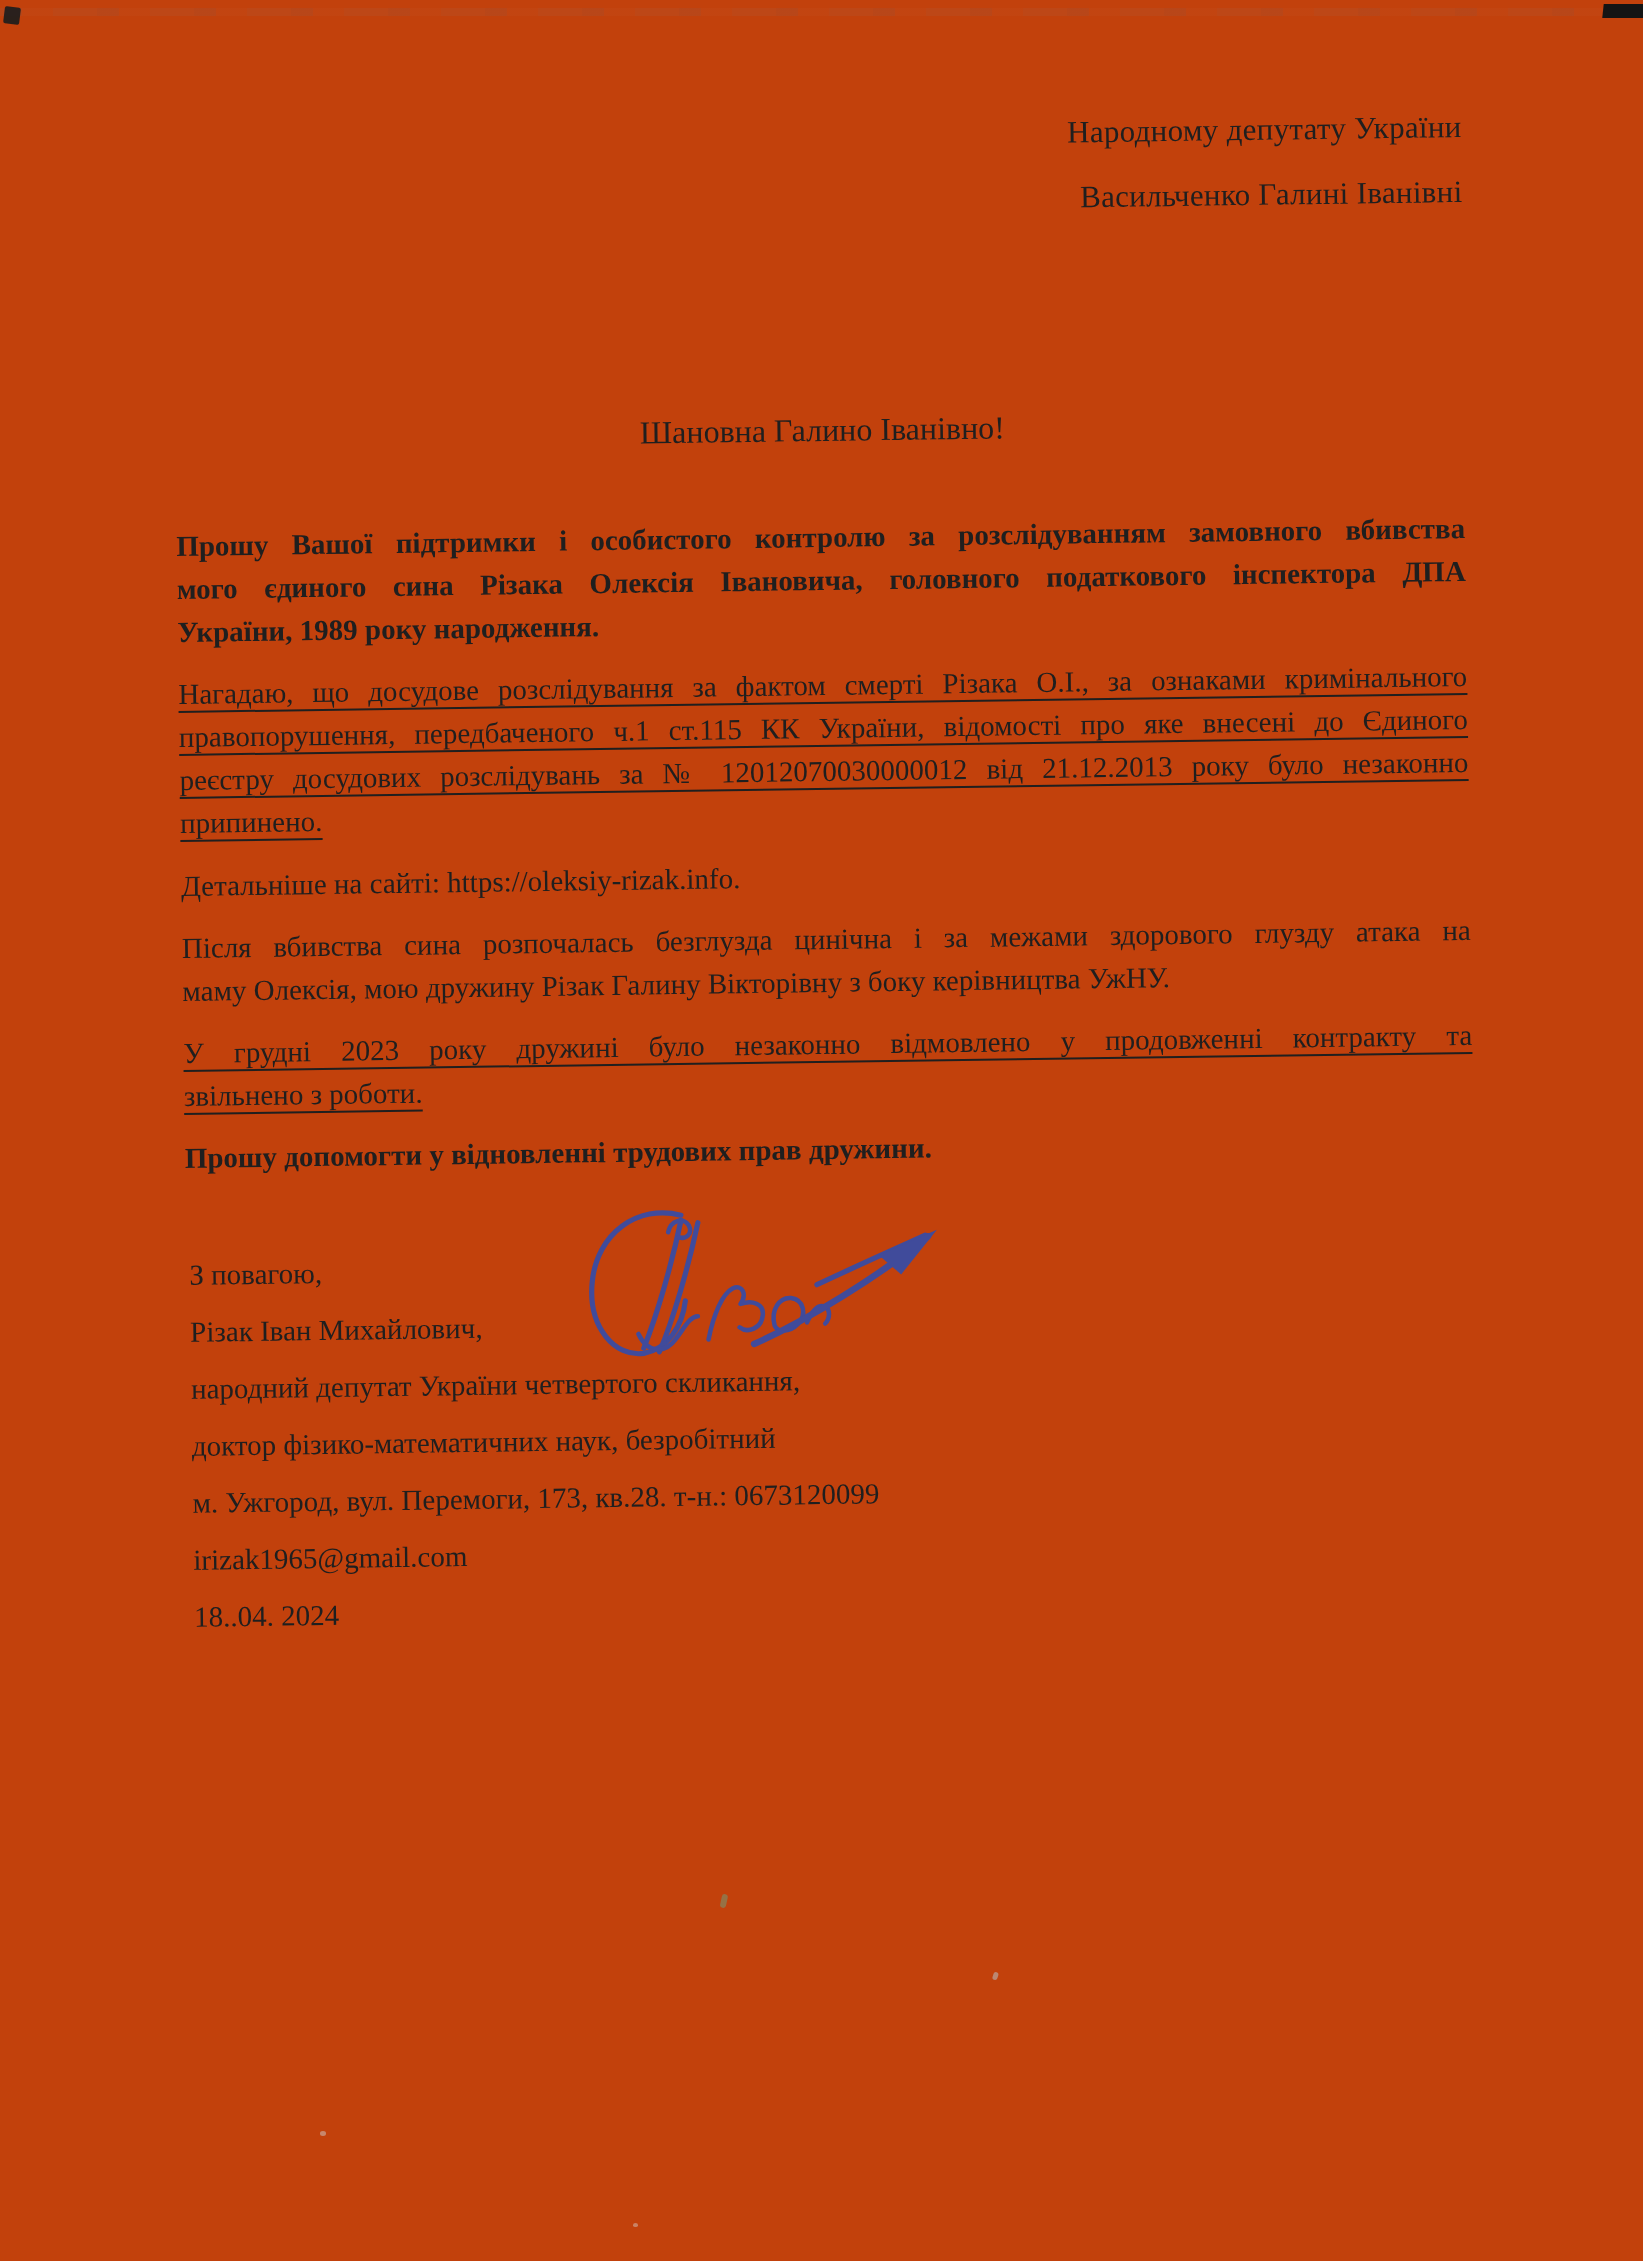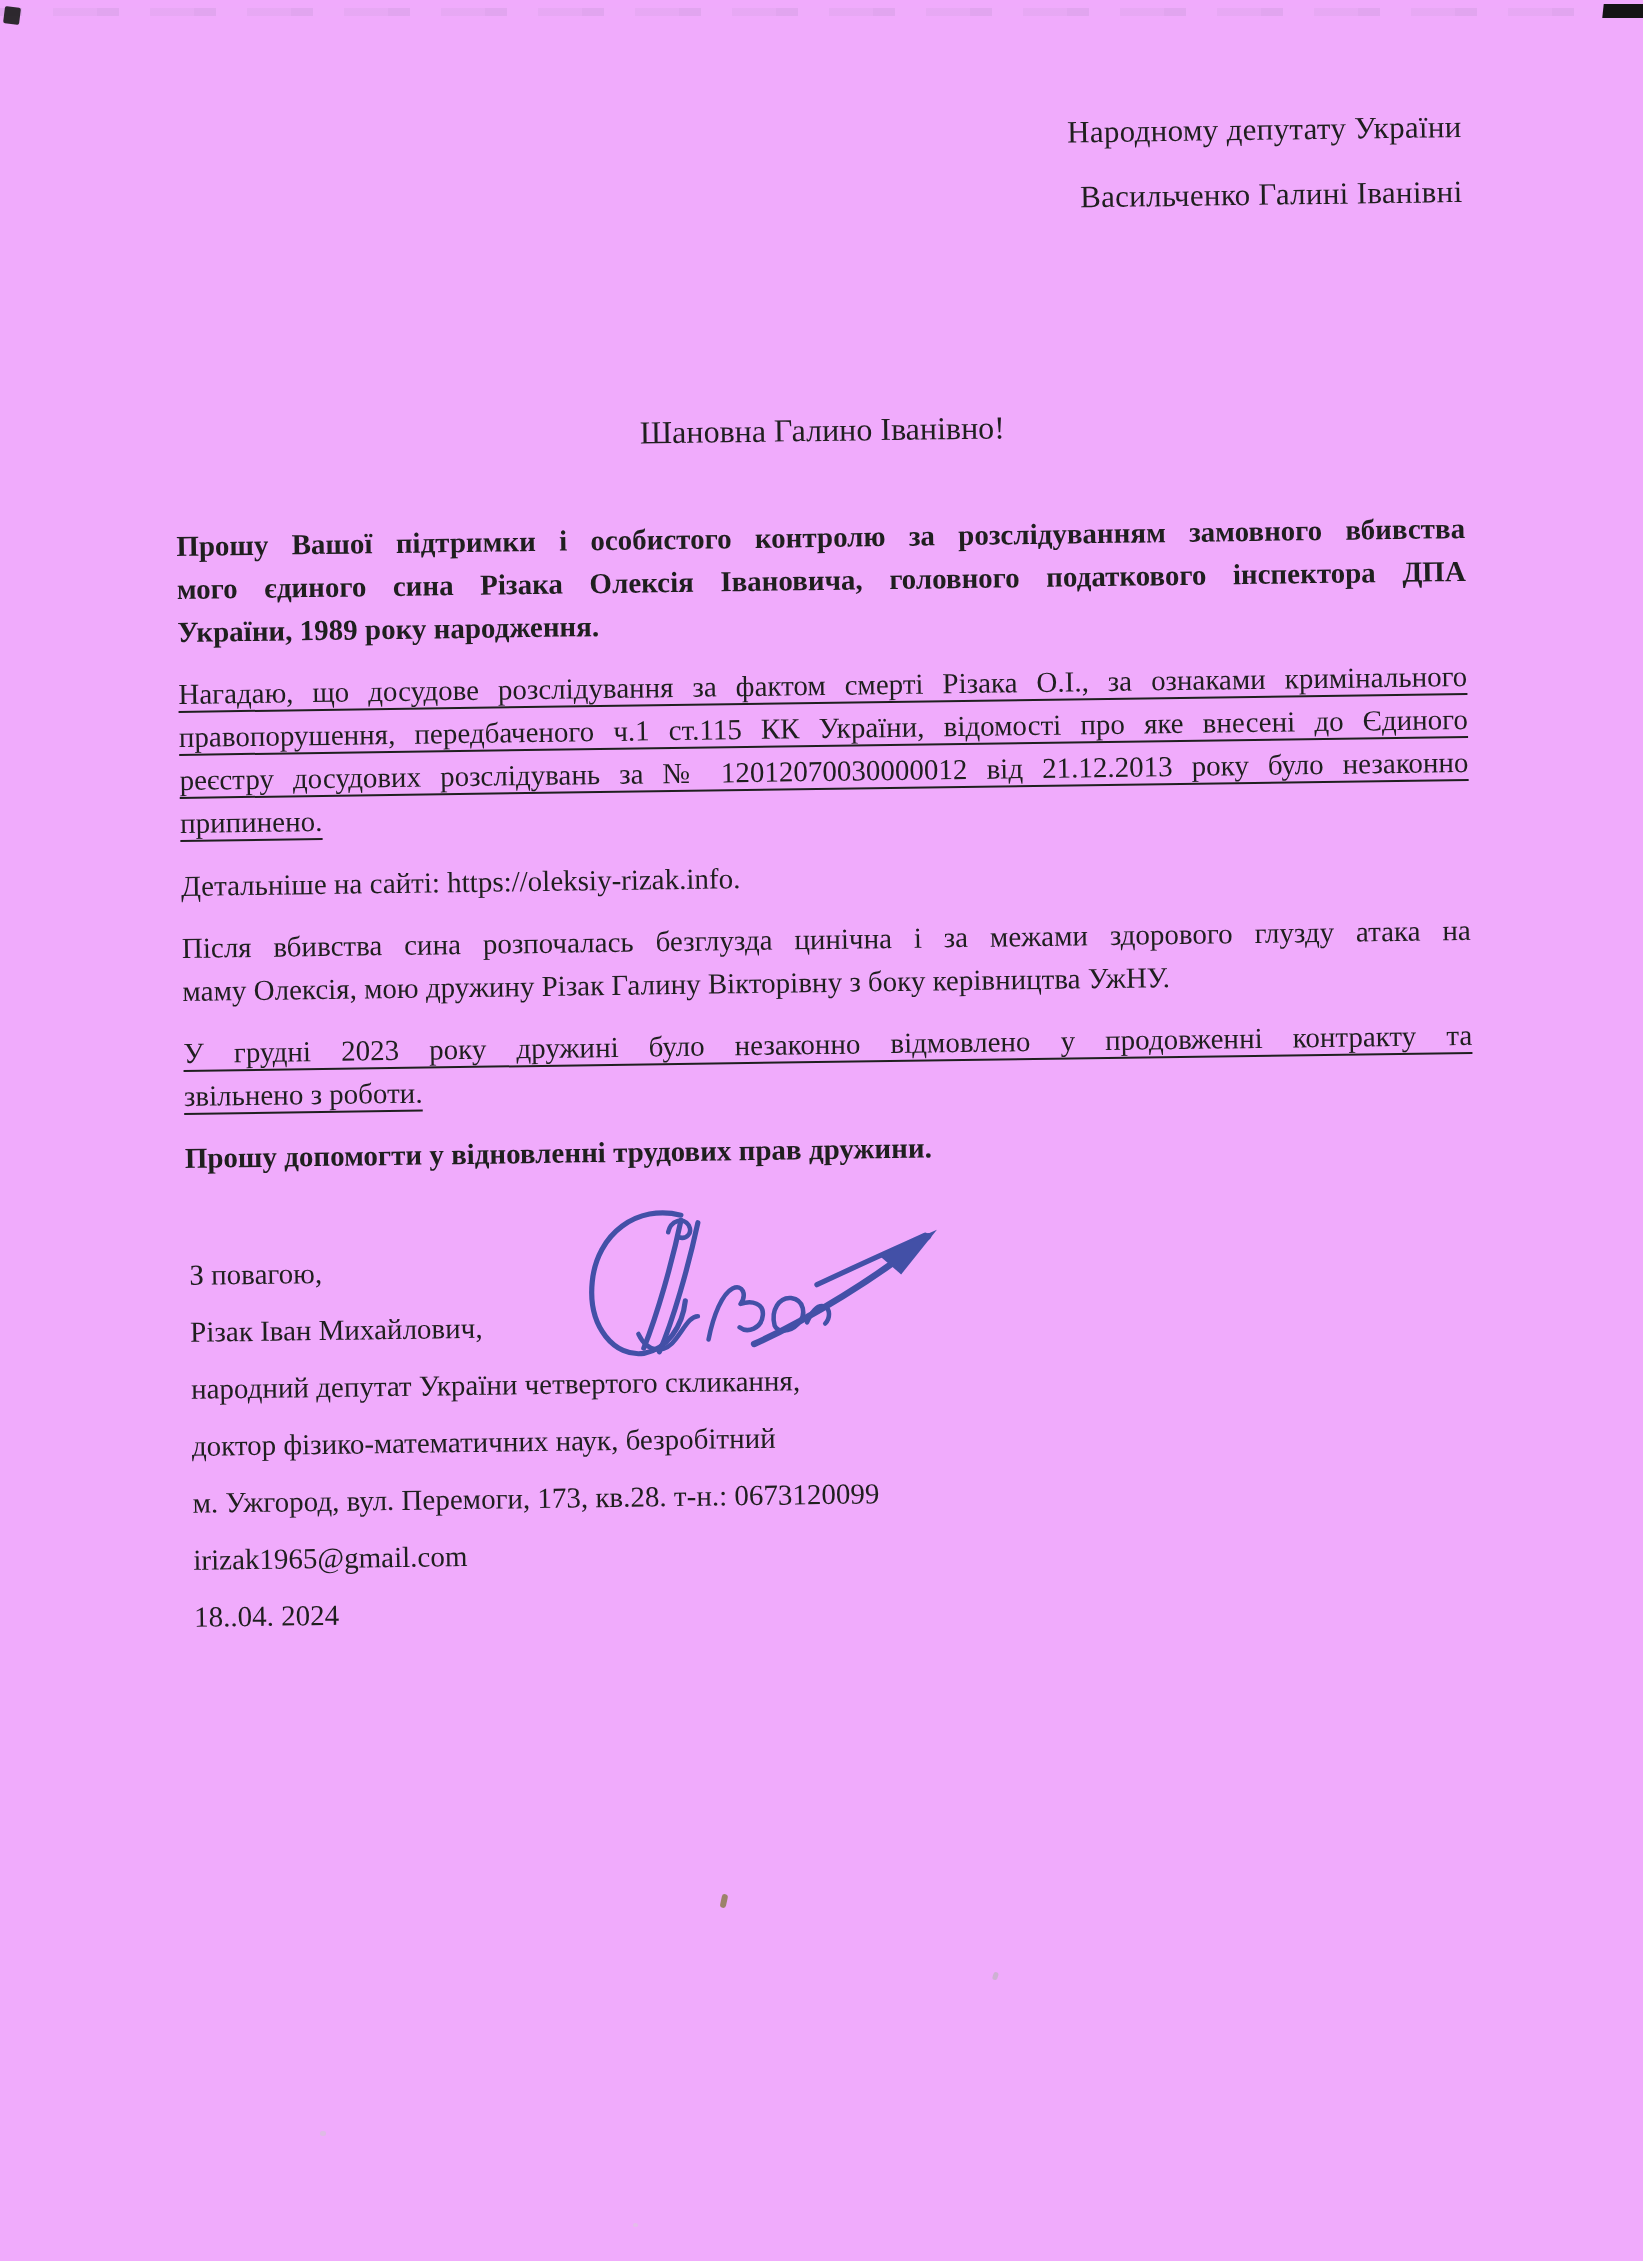--- a/index.html
+++ b/index.html
@@ -1,20 +1,20 @@
 <!DOCTYPE html>
 <html style="font-size:10.3px"><head>
 <meta charset="utf-8">
 <style>
   html,body{margin:0;padding:0;}
   body{
     width:1644px;height:2261px;background:#ffffff;position:relative;overflow:hidden;
     font-family:"Liberation Serif","DejaVu Serif",serif;color:#1f1f1f;
   }
-  .page{position:absolute;inset:0;background:#f0abfc;}
+  .page{position:absolute;inset:0;background:#c2410c;}
 
   
   .band-top{position:absolute;top:8.4px;left:0;width:1644px;height:7.7px;opacity:.5;
     background:repeating-linear-gradient(90deg,rgba(110,120,132,.22) 0 22px,rgba(200,206,214,.05) 22px 53px,rgba(130,140,152,.16) 53px 97px);
     filter:blur(0.6px);}
   .speck-tl{position:absolute;top:7px;left:3.9px;width:15.5px;height:17.4px;background:#1d1d1d;border-radius:1.9px;transform:rotate(7deg);opacity:.92;}
   .bar-tr{position:absolute;top:3.9px;right:0;width:41px;height:14px;background:#141414;transform:skewX(-6deg);}
   .speck-brown{position:absolute;left:721px;top:1894px;width:5.8px;height:13.5px;background:#8d7a50;border-radius:3.2px;transform:rotate(12deg);opacity:.85;}
   .speck-gray-1{position:absolute;left:993px;top:1972px;width:4.5px;height:7.7px;background:#b5b5b5;border-radius:2.6px;transform:rotate(18deg);opacity:.6;}
   .speck-gray-2{position:absolute;left:320px;top:2131px;width:5.8px;height:4.5px;background:#cccccc;border-radius:50%;opacity:.5;}

